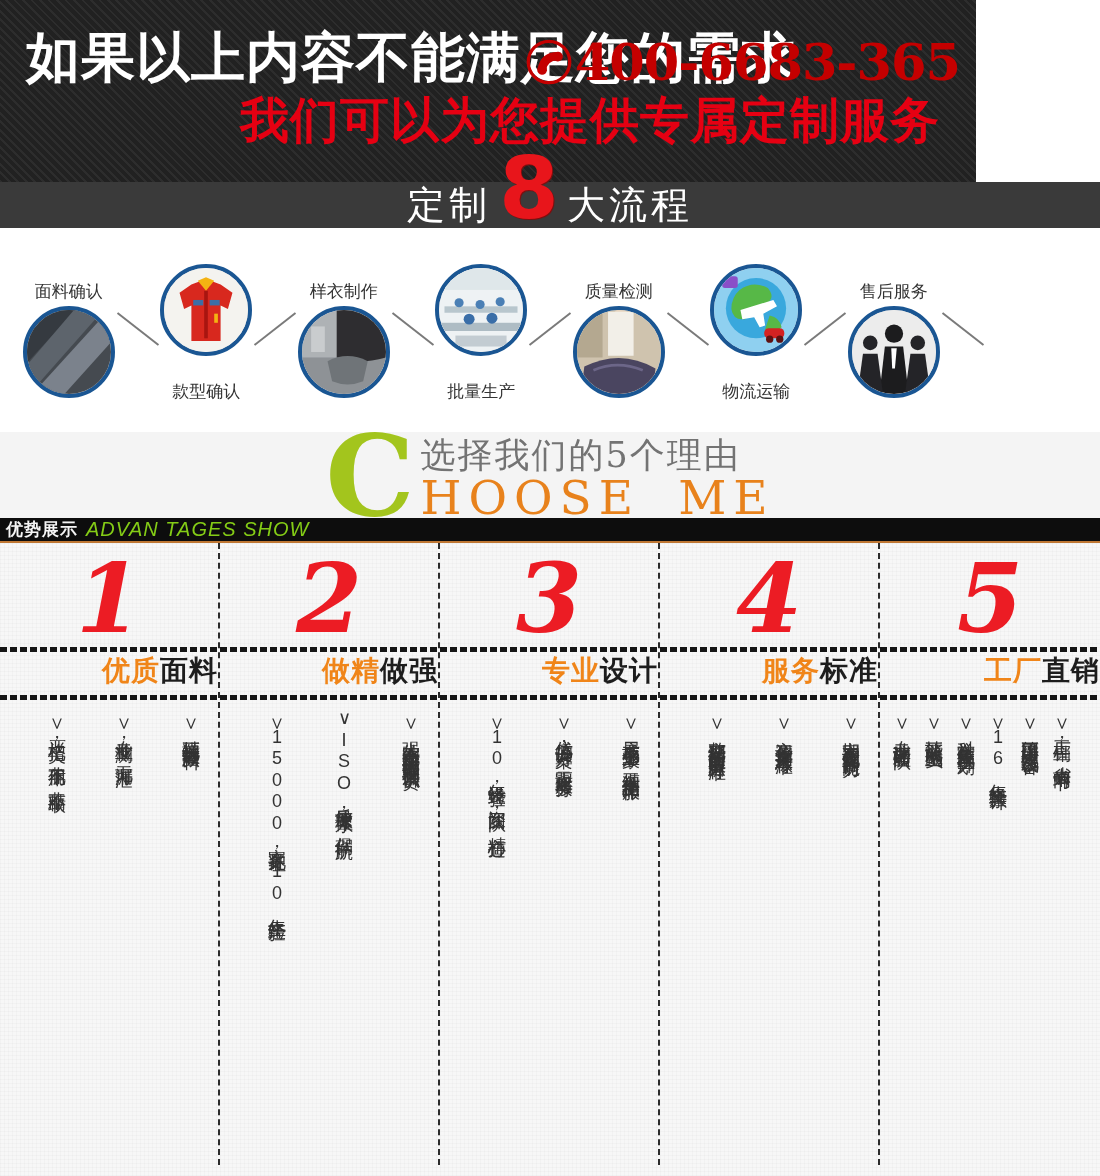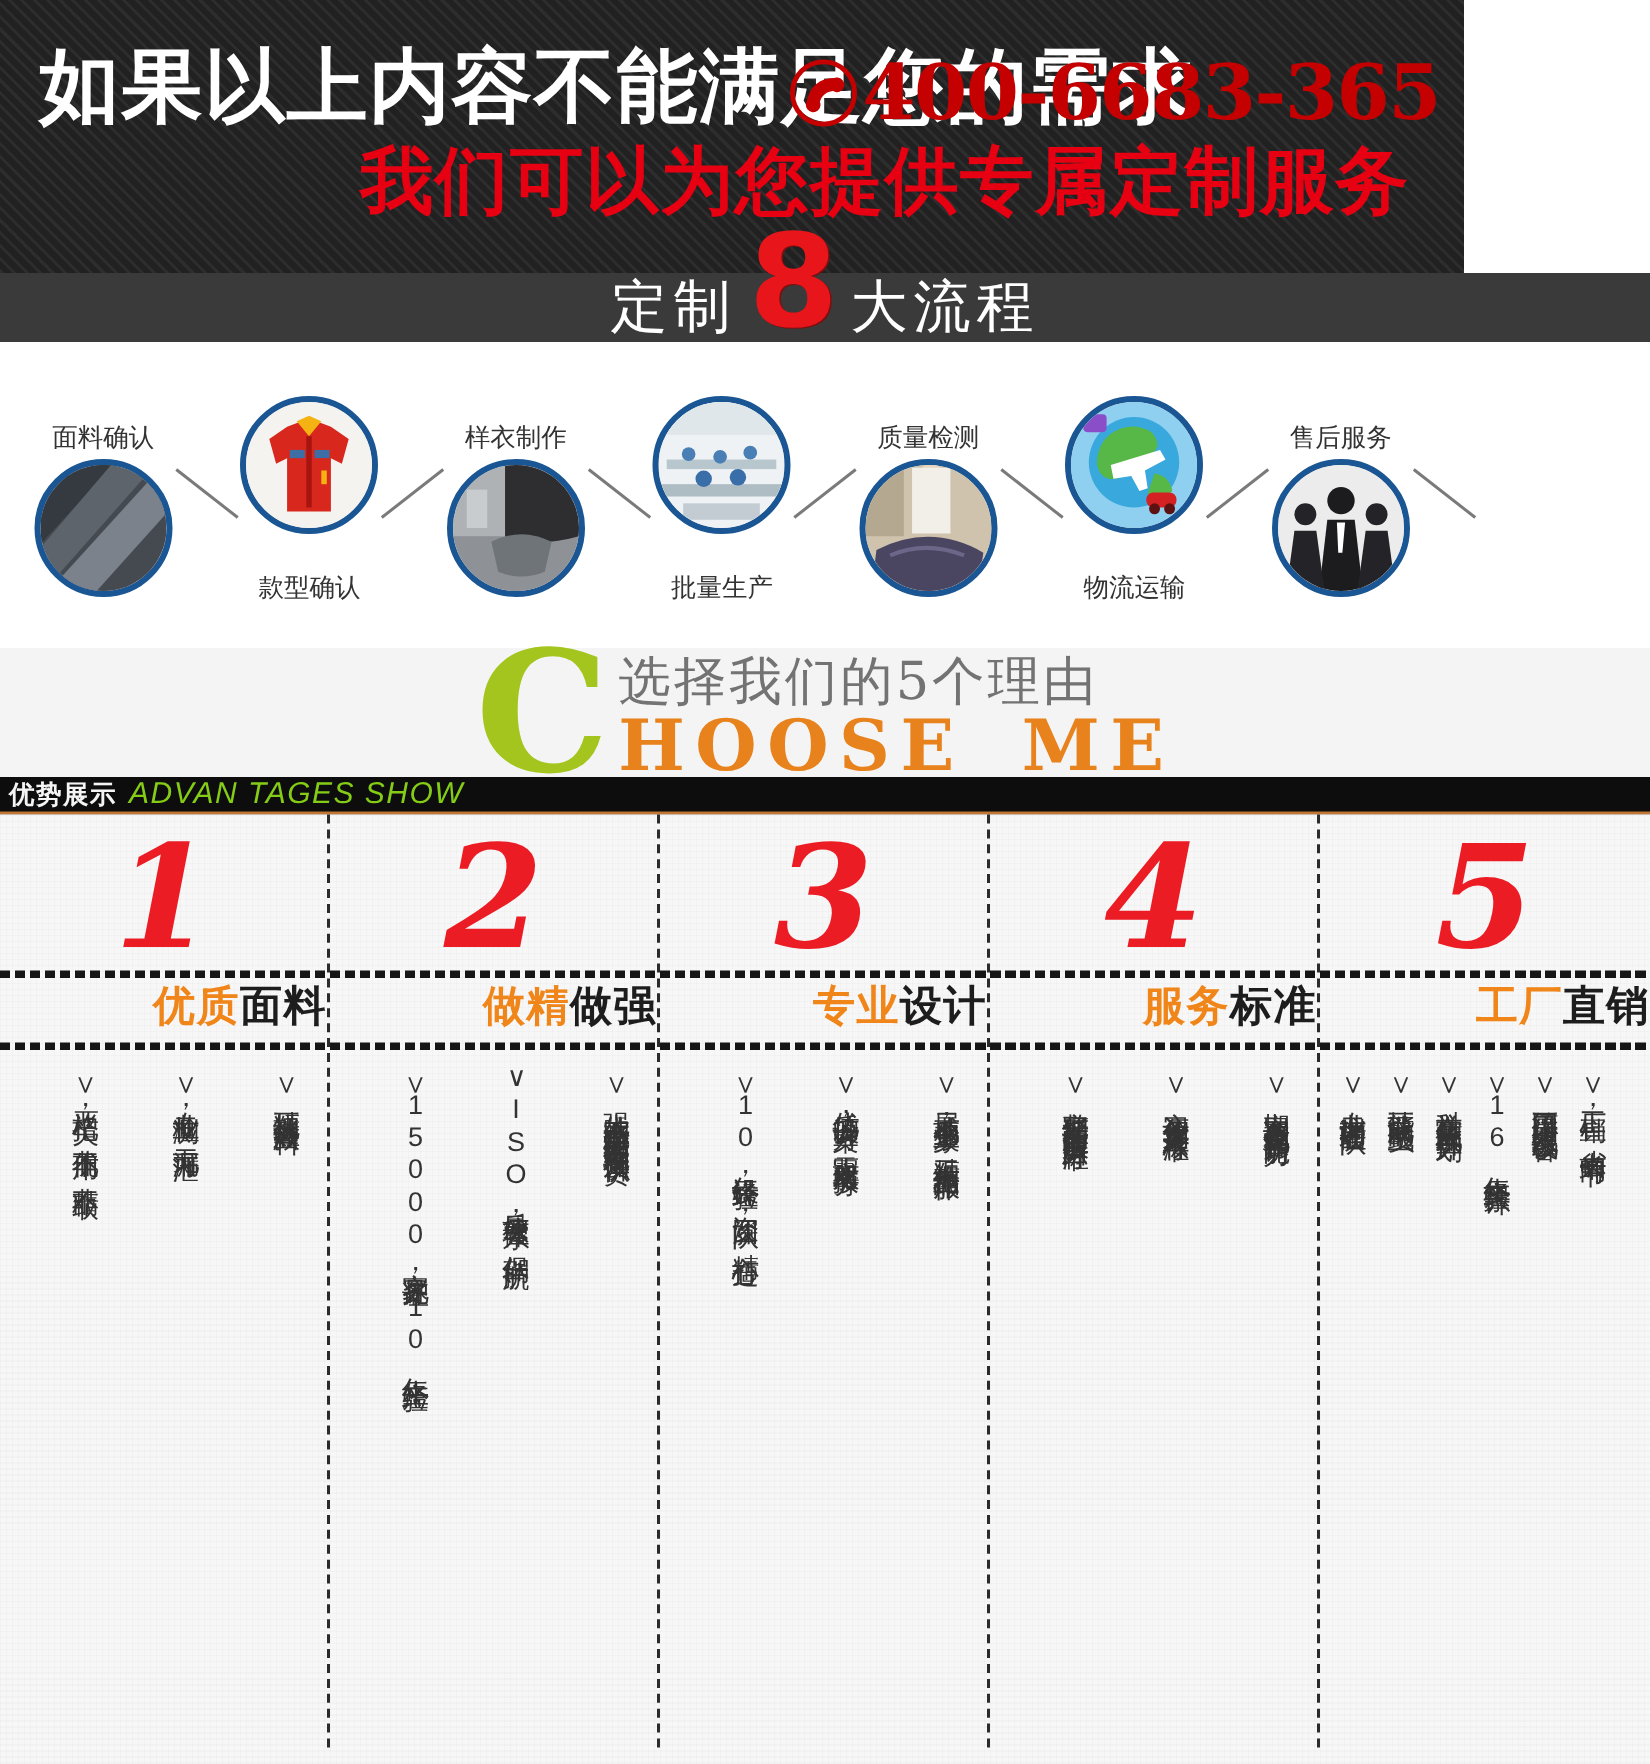--- a/index.html
+++ b/index.html
@@ -43,21 +43,21 @@
 
   
   .choose{position:absolute;left:0;top:432px;width:1100px;height:86px;background:#f4f4f4;
           display:flex;justify-content:center;}
   .choose-inner{display:flex;align-items:flex-start;}
   .bigC{font-family:"DejaVu Serif",serif;font-weight:bold;font-size:112px;line-height:88px;
         color:#a3c51d;margin-right:6px;}
   .choose-right{display:flex;flex-direction:column;}
   .choose-cn{font-family:"DejaVu Serif",serif;font-size:35px;font-weight:normal;color:#737373;
              letter-spacing:2px;line-height:42px;margin-top:2px;}
-  .choose-en{font-family:"DejaVu Serif",serif;font-weight:bold;font-size:47px;color:#e8821c;
+  .choose-en{font-family:"DejaVu Serif",serif;font-weight:normal;font-size:47px;color:#e8821c;
              letter-spacing:7px;line-height:44px;}
   .choose-en .me{margin-left:38px;}
 
   
   .adbar{position:absolute;left:0;top:518px;width:1100px;height:23px;background:#0d0d0d;
          border-bottom:2px solid #bf7733;box-sizing:content-box;
          display:flex;align-items:center;gap:8px;padding-left:6px;}
   .adbar .cn{color:#f5f5f5;font-size:17px;font-weight:bold;letter-spacing:1px;}
   .adbar .en{color:#84cc16;font-size:20px;letter-spacing:1px;font-style:italic;}
 

